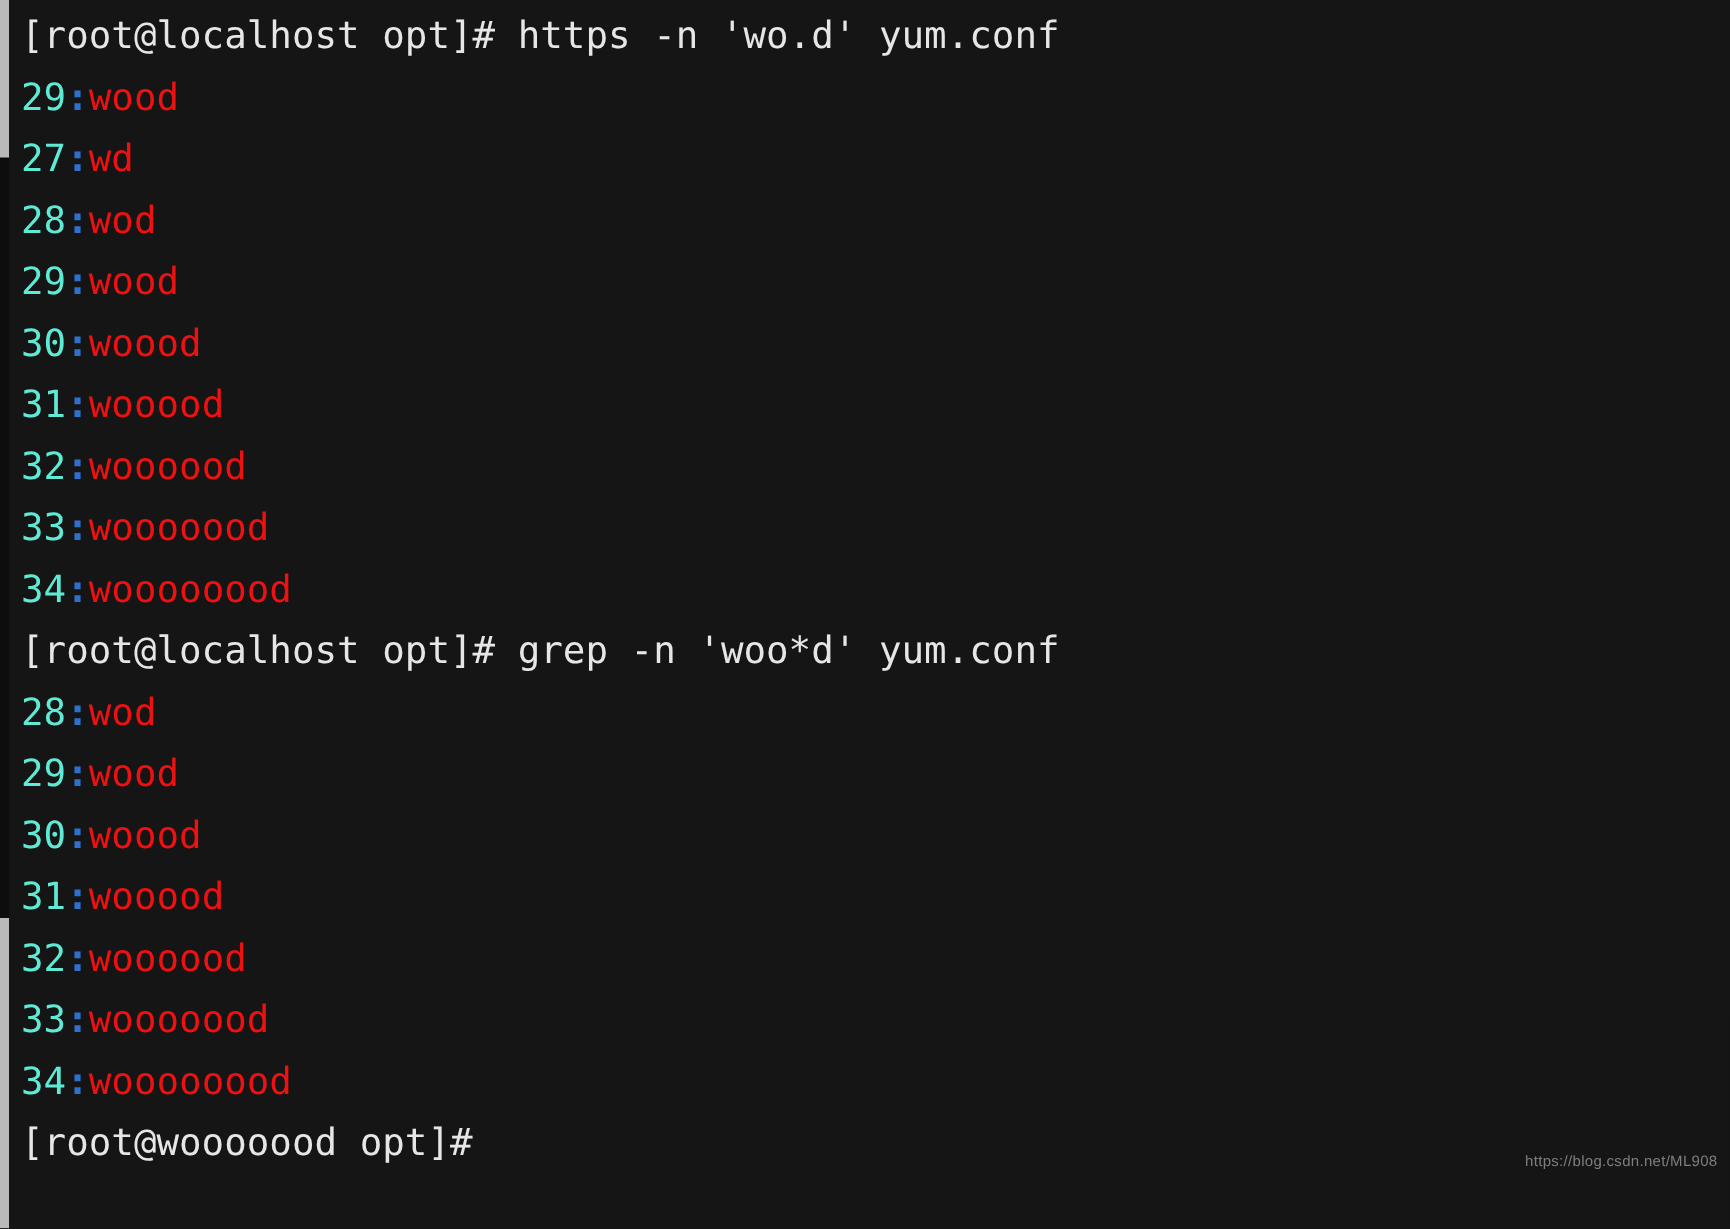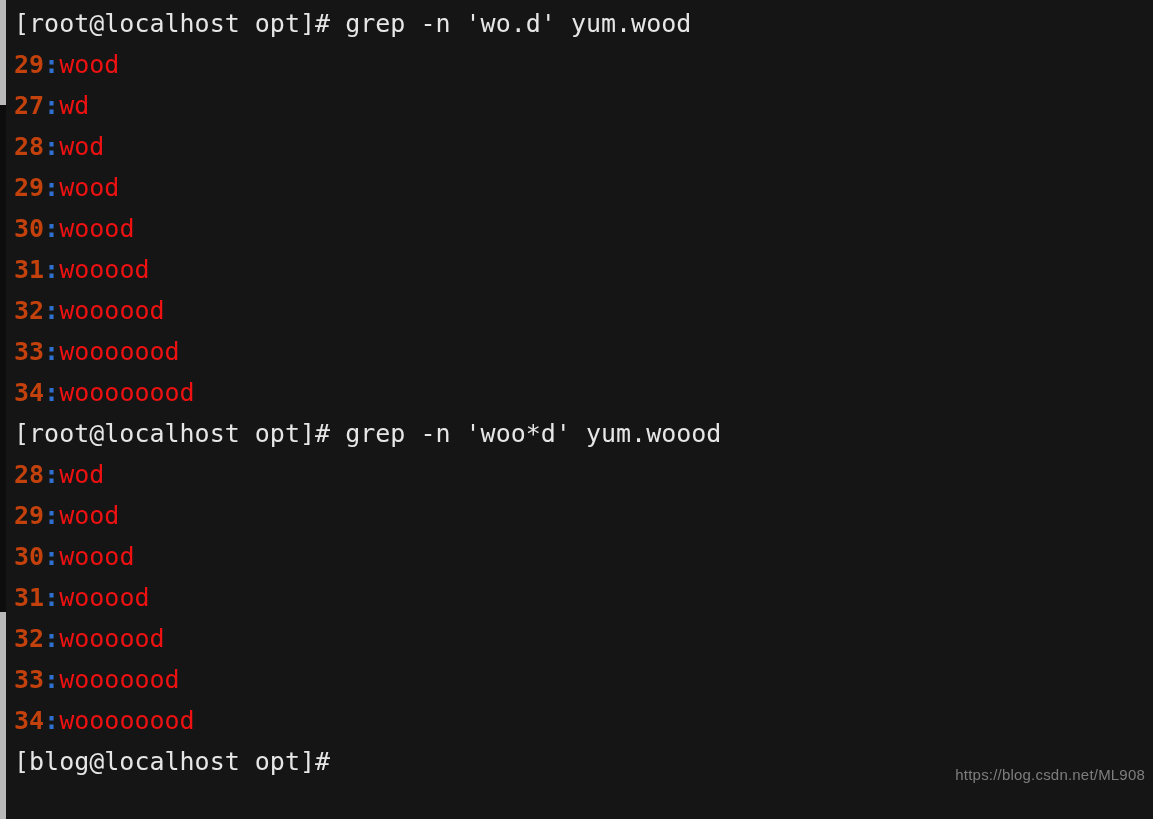--- a/index.html
+++ b/index.html
@@ -30,22 +30,22 @@
   .line {
     height: 41px;
     white-space: pre;
     letter-spacing: 0px;
   }
   .prompt-line {
     color: #e6e6e6;
     font-weight: normal;
   }
   .lineno {
-    color: #c2410c;
-    font-weight: bold;
+    color: #5eead4;
+    font-weight: normal;
   }
   .sep {
     color: #2f6fd0;
     font-weight: bold;
   }
   .match {
     color: #ee1111;
     font-weight: normal;
   }
   
@@ -64,52 +64,52 @@
     background: #b9b9b9;
   }
   #thumb-top { top: 0; height: 105px; }
   #thumb-bottom { top: 612px; height: 207px; }
   .watermark {
     position: absolute;
     right: 8px;
     bottom: 24px;
     color: #7e7e7e;
     font-family: "Liberation Sans", sans-serif;
-    font-size: 15px;
+    font-size: 10px;
     letter-spacing: 0.2px;
     white-space: nowrap;
   }
 </style>
 </head>
 <body>
 
 <div id="terminal">
 
   <div class="scrollbar-track">
     <div class="scrollbar-thumb" id="thumb-top"></div>
     <div class="scrollbar-thumb" id="thumb-bottom"></div>
   </div>
 
   <div id="screen">
-      <div class="line"><span class="prompt-line">[root@localhost opt]# grep -n 'wo.d' yum.wood</span></div>
+      <div class="line"><span class="prompt-line">[root@localhost opt]# https -n 'wo.d' yum.conf</span></div>
       <div class="line"><span class="lineno">29</span><span class="sep">:</span><span class="match">wood</span></div>
       <div class="line"><span class="lineno">27</span><span class="sep">:</span><span class="match">wd</span></div>
       <div class="line"><span class="lineno">28</span><span class="sep">:</span><span class="match">wod</span></div>
       <div class="line"><span class="lineno">29</span><span class="sep">:</span><span class="match">wood</span></div>
       <div class="line"><span class="lineno">30</span><span class="sep">:</span><span class="match">woood</span></div>
       <div class="line"><span class="lineno">31</span><span class="sep">:</span><span class="match">wooood</span></div>
       <div class="line"><span class="lineno">32</span><span class="sep">:</span><span class="match">woooood</span></div>
       <div class="line"><span class="lineno">33</span><span class="sep">:</span><span class="match">wooooood</span></div>
       <div class="line"><span class="lineno">34</span><span class="sep">:</span><span class="match">woooooood</span></div>
-      <div class="line"><span class="prompt-line">[root@localhost opt]# grep -n 'woo*d' yum.woood</span></div>
+      <div class="line"><span class="prompt-line">[root@localhost opt]# grep -n 'woo*d' yum.conf</span></div>
       <div class="line"><span class="lineno">28</span><span class="sep">:</span><span class="match">wod</span></div>
       <div class="line"><span class="lineno">29</span><span class="sep">:</span><span class="match">wood</span></div>
       <div class="line"><span class="lineno">30</span><span class="sep">:</span><span class="match">woood</span></div>
       <div class="line"><span class="lineno">31</span><span class="sep">:</span><span class="match">wooood</span></div>
       <div class="line"><span class="lineno">32</span><span class="sep">:</span><span class="match">woooood</span></div>
       <div class="line"><span class="lineno">33</span><span class="sep">:</span><span class="match">wooooood</span></div>
       <div class="line"><span class="lineno">34</span><span class="sep">:</span><span class="match">woooooood</span></div>
-      <div class="line"><span class="prompt-line">[blog@localhost opt]#</span></div>
+      <div class="line"><span class="prompt-line">[root@wooooood opt]#</span></div>
     </div>
 
   <div class="watermark">https://blog.csdn.net/ML908</div>
 
 </div>
 
 </body></html>

